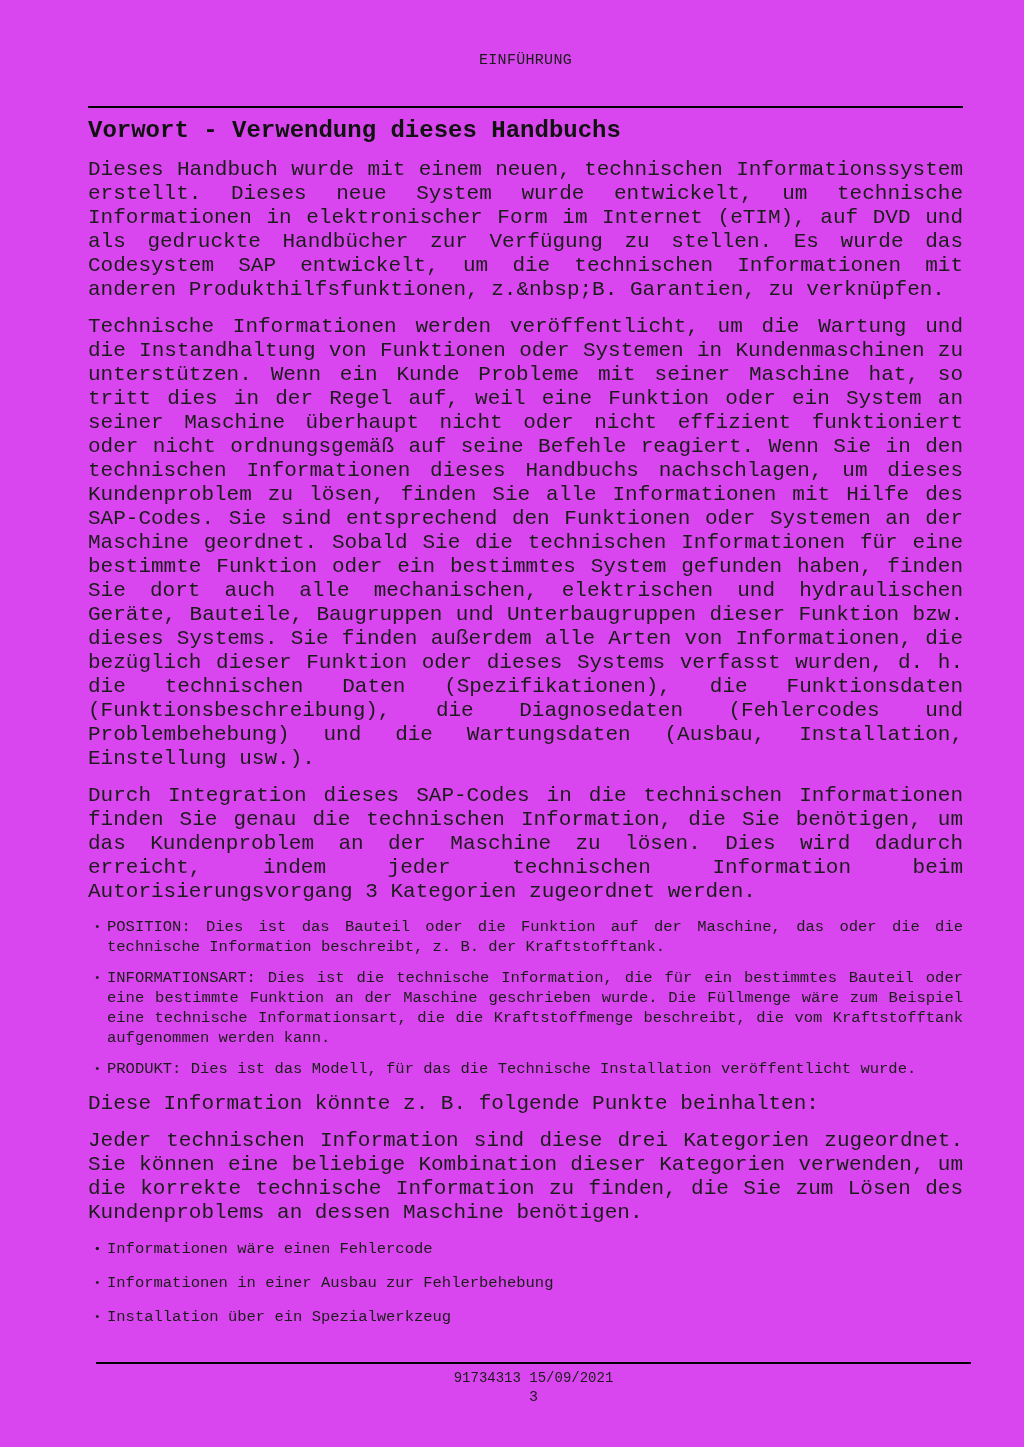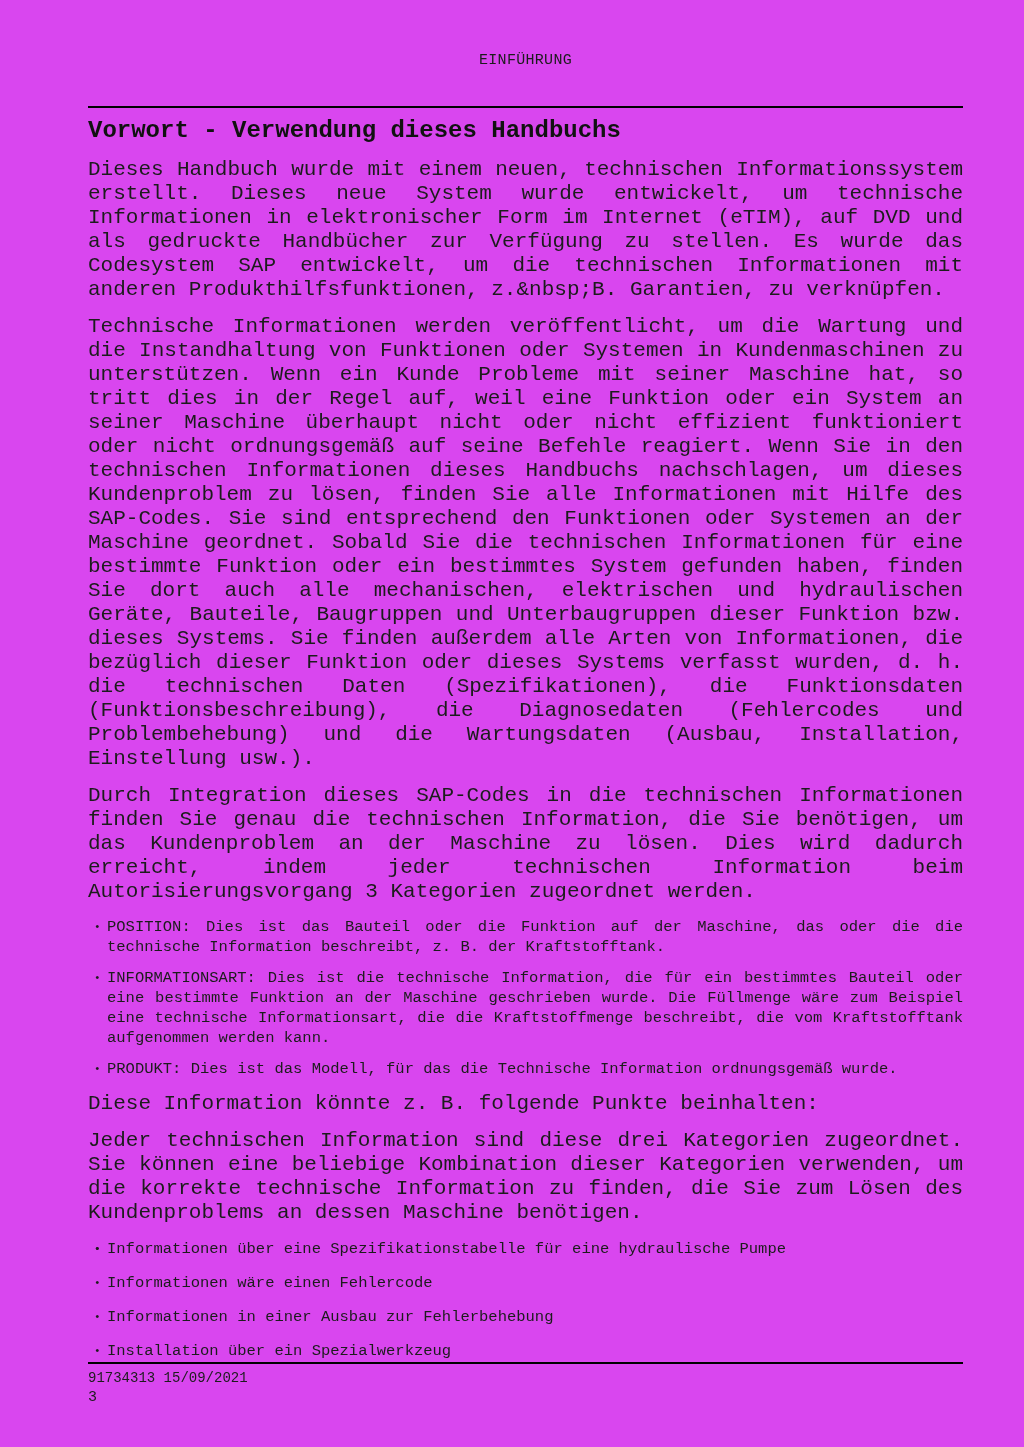--- a/index.html
+++ b/index.html
@@ -58,22 +58,23 @@
     position: absolute;
     left: 6px;
     top: 2px;
     font-size: 11px;
     line-height: 16px;
   }
   ul.example-list li { margin-bottom: 14px; }
   .footer {
     position: absolute;
     top: 1362px;
-    left: 88px;
+    left: 96px;
     width: 875px;
+    text-align: center;
   }
   .footer .doc-ref {
     margin-top: 6px;
     font-size: 14px;
   }
   .footer .page-number {
     margin-top: 3px;
     font-size: 15px;
   }
 </style>
@@ -98,34 +99,33 @@
         <li>
           <span class="bullet">•</span>
           <span>POSITION: Dies ist das Bauteil oder die Funktion auf der Maschine, das oder die die technische Information beschreibt, z. B. der Kraftstofftank.</span>
         </li>
         <li>
           <span class="bullet">•</span>
           <span>INFORMATIONSART: Dies ist die technische Information, die für ein bestimmtes Bauteil oder eine bestimmte Funktion an der Maschine geschrieben wurde.  Die Füllmenge wäre zum Beispiel eine technische Informationsart, die die Kraftstoffmenge beschreibt, die vom Kraftstofftank aufgenommen werden kann.</span>
         </li>
         <li>
           <span class="bullet">•</span>
-          <span>PRODUKT: Dies ist das Modell, für das die Technische Information ordnungsgemäß wurde.</span>
+          <span>PRODUKT: Dies ist das Modell, für das die Technische Installation veröffentlicht wurde.</span>
         </li>
       </ul>
 
       <p>Diese Information könnte z. B. folgende Punkte beinhalten:</p>
       <p>Jeder technischen Information sind diese drei Kategorien zugeordnet.  Sie können eine beliebige Kombination dieser Kategorien verwenden, um die korrekte technische Information zu finden, die Sie zum Lösen des Kundenproblems an dessen Maschine benötigen.</p>
 
       <ul class="bullet-list example-list">
         <li>
           <span class="bullet">•</span>
         </li>
         <li>
           <span class="bullet">•</span>
-          <span>Informationen über eine Spezifikationstabelle für eine hydraulische Pumpe</span>
         </li>
         <li>
           <span class="bullet">•</span>
           <span>Informationen wäre einen Fehlercode</span>
         </li>
         <li>
           <span class="bullet">•</span>
           <span>Informationen in einer Ausbau zur Fehlerbehebung</span>
         </li>
         <li>

